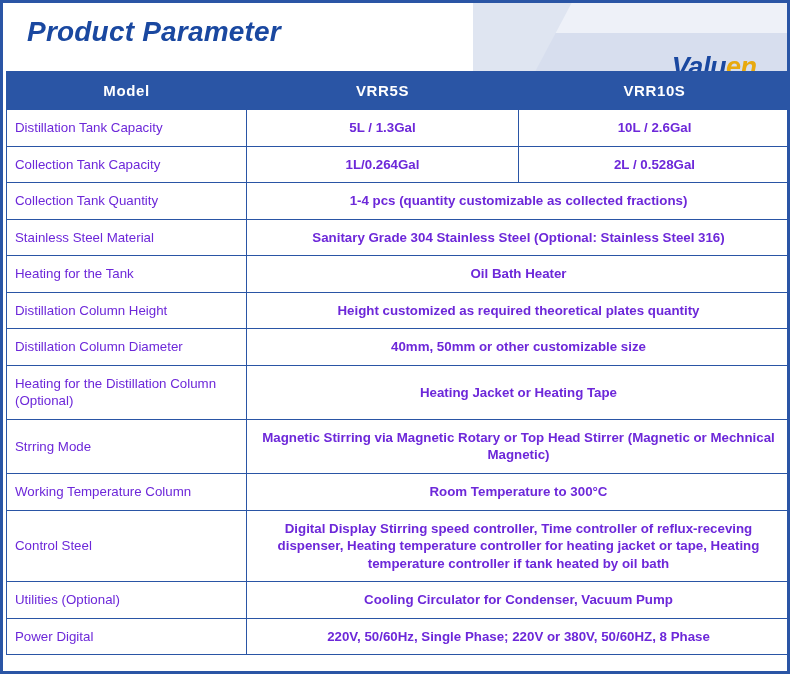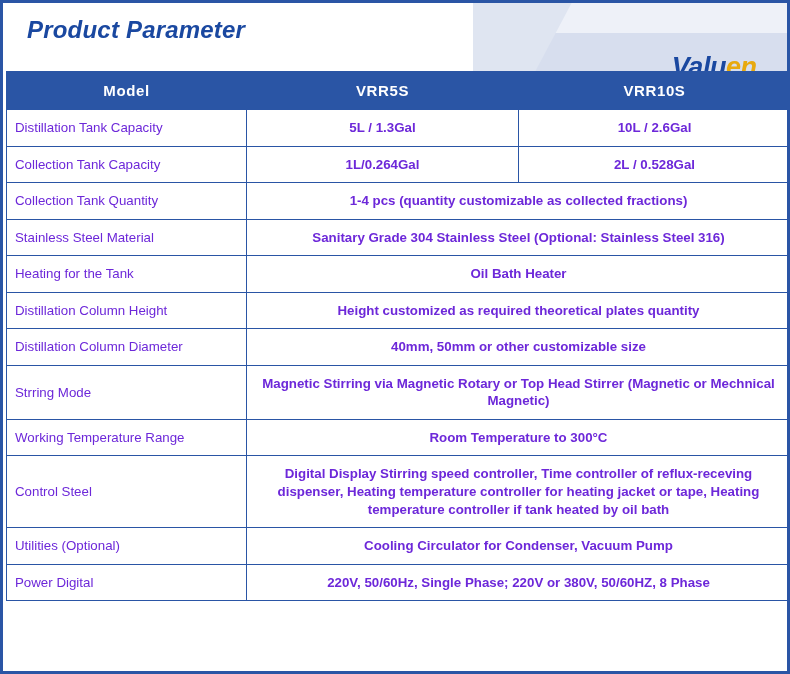--- a/index.html
+++ b/index.html
@@ -61,21 +61,21 @@
     top: 30px;
     width: 400px;
     height: 60px;
     background: #d7deee;
     transform: skewX(-28deg);
   }
   .title {
     position: absolute;
     left: 24px;
     top: 13px;
-    font-size: 24px;
+    font-size: 28px;
     font-weight: bold;
     font-style: italic;
     color: #1a48a0;
     letter-spacing: 0.2px;
     z-index: 5;
     white-space: nowrap;
   }
   .logo {
     position: absolute;
     right: 18px;
@@ -197,25 +197,29 @@
           </tr>
           <tr>
             <td class="label">Distillation Column Height</td>
             <td class="val" colspan="2">Height customized as required theoretical plates quantity</td>
           </tr>
           <tr>
             <td class="label">Distillation Column Diameter</td>
             <td class="val" colspan="2">40mm, 50mm or other customizable size</td>
           </tr>
           <tr>
+            <td class="label">Heating for the Distillation Column (Optional)</td>
+            <td class="val" colspan="2">Heating Jacket or Heating Tape</td>
+          </tr>
+          <tr>
             <td class="label">Strring Mode</td>
             <td class="val" colspan="2">Magnetic Stirring via Magnetic Rotary or Top Head Stirrer (Magnetic or Mechnical Magnetic)</td>
           </tr>
           <tr>
-            <td class="label">Working Temperature Range</td>
+            <td class="label">Working Temperature Column</td>
             <td class="val" colspan="2">Room Temperature to 300°C</td>
           </tr>
           <tr>
             <td class="label">Control Steel</td>
             <td class="val" colspan="2">Digital Display Stirring speed controller, Time controller of reflux-receving dispenser, Heating temperature controller for heating jacket or tape, Heating temperature controller if tank heated by oil bath</td>
           </tr>
           <tr>
             <td class="label">Utilities (Optional)</td>
             <td class="val" colspan="2">Cooling Circulator for Condenser, Vacuum Pump</td>
           </tr>

